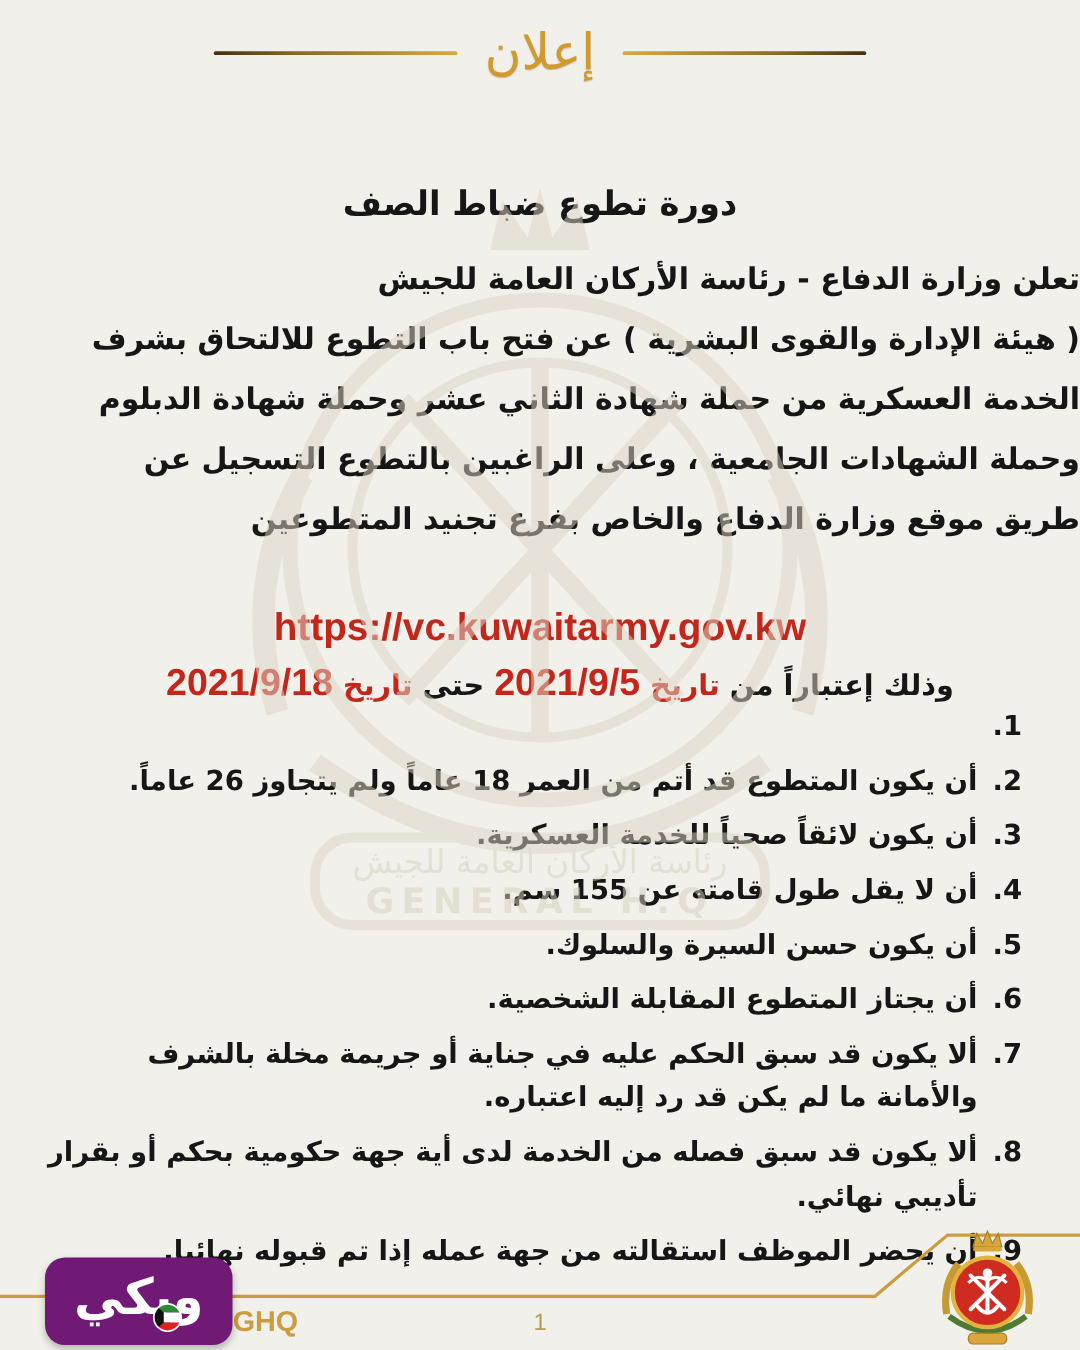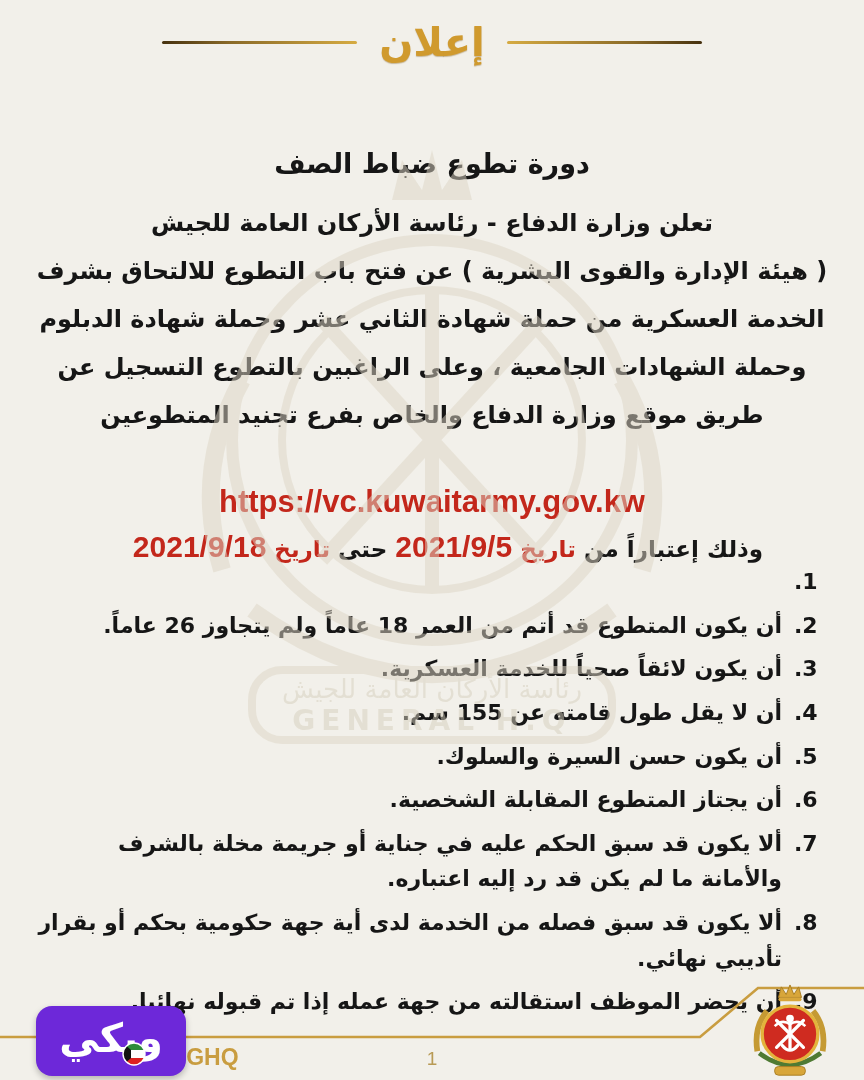--- a/index.html
+++ b/index.html
@@ -21,32 +21,32 @@
   .watermark text{font-family:"DejaVu Sans", sans-serif;}
   
   .header{
     display:flex;align-items:center;justify-content:center;
     gap:22px;padding-top:22px;direction:ltr;
   }
   .rule{height:3px;width:195px;border-radius:2px;}
   .rule.left {background:linear-gradient(90deg,#46310f 0%,#8a6a28 35%,#d6ab42 100%);}
   .rule.right{background:linear-gradient(270deg,#46310f 0%,#8a6a28 35%,#d6ab42 100%);}
   .header-label{
-    font-size:40px;font-weight:bold;color:#d09a2e;
+    font-size:40px;font-weight:normal;color:#d09a2e;
     text-shadow:0 1px 1px rgba(120,80,10,.35);
     line-height:1;
   }
   
   .doc-title{
     text-align:center;font-size:27px;font-weight:bold;
     margin-top:86px;letter-spacing:.5px;
   }
   
   .intro{
-    margin-top:20px;text-align:center;
+    margin-top:20px;
     font-size:24px;font-weight:bold;line-height:2.0;
   }
   
   .reg-url{
     margin-top:45px;text-align:center;direction:ltr;
     font-family:"Liberation Sans", sans-serif;
     font-size:31px;font-weight:bold;color:#c3271b;
   }
   .date-line{
     margin-top:10px;text-align:center;
@@ -79,21 +79,21 @@
   .page-number{
     position:absolute;left:0;right:0;top:1048px;
     text-align:center;font-size:19px;color:#b89a55;
     font-family:"Liberation Sans", sans-serif;
   }
   .emblem{position:absolute;right:26px;top:984px;width:96px;height:96px;}
   
   .wiki-badge{
     position:absolute;left:36px;top:1006px;z-index:2;
     width:150px;height:70px;border-radius:16px;
-    background:#6d28d9;box-shadow:0 3px 6px rgba(0,0,0,.25);
+    background:#701a75;box-shadow:0 3px 6px rgba(0,0,0,.25);
     display:flex;align-items:center;justify-content:center;
   }
   .wiki-badge .wiki-text{
     color:#fff;font-size:40px;font-weight:bold;line-height:1;
     padding-bottom:6px;
   }
   .wiki-flag{position:absolute;left:86px;top:36px;width:24px;height:24px;}
 </style>
 </head>
 <body>

